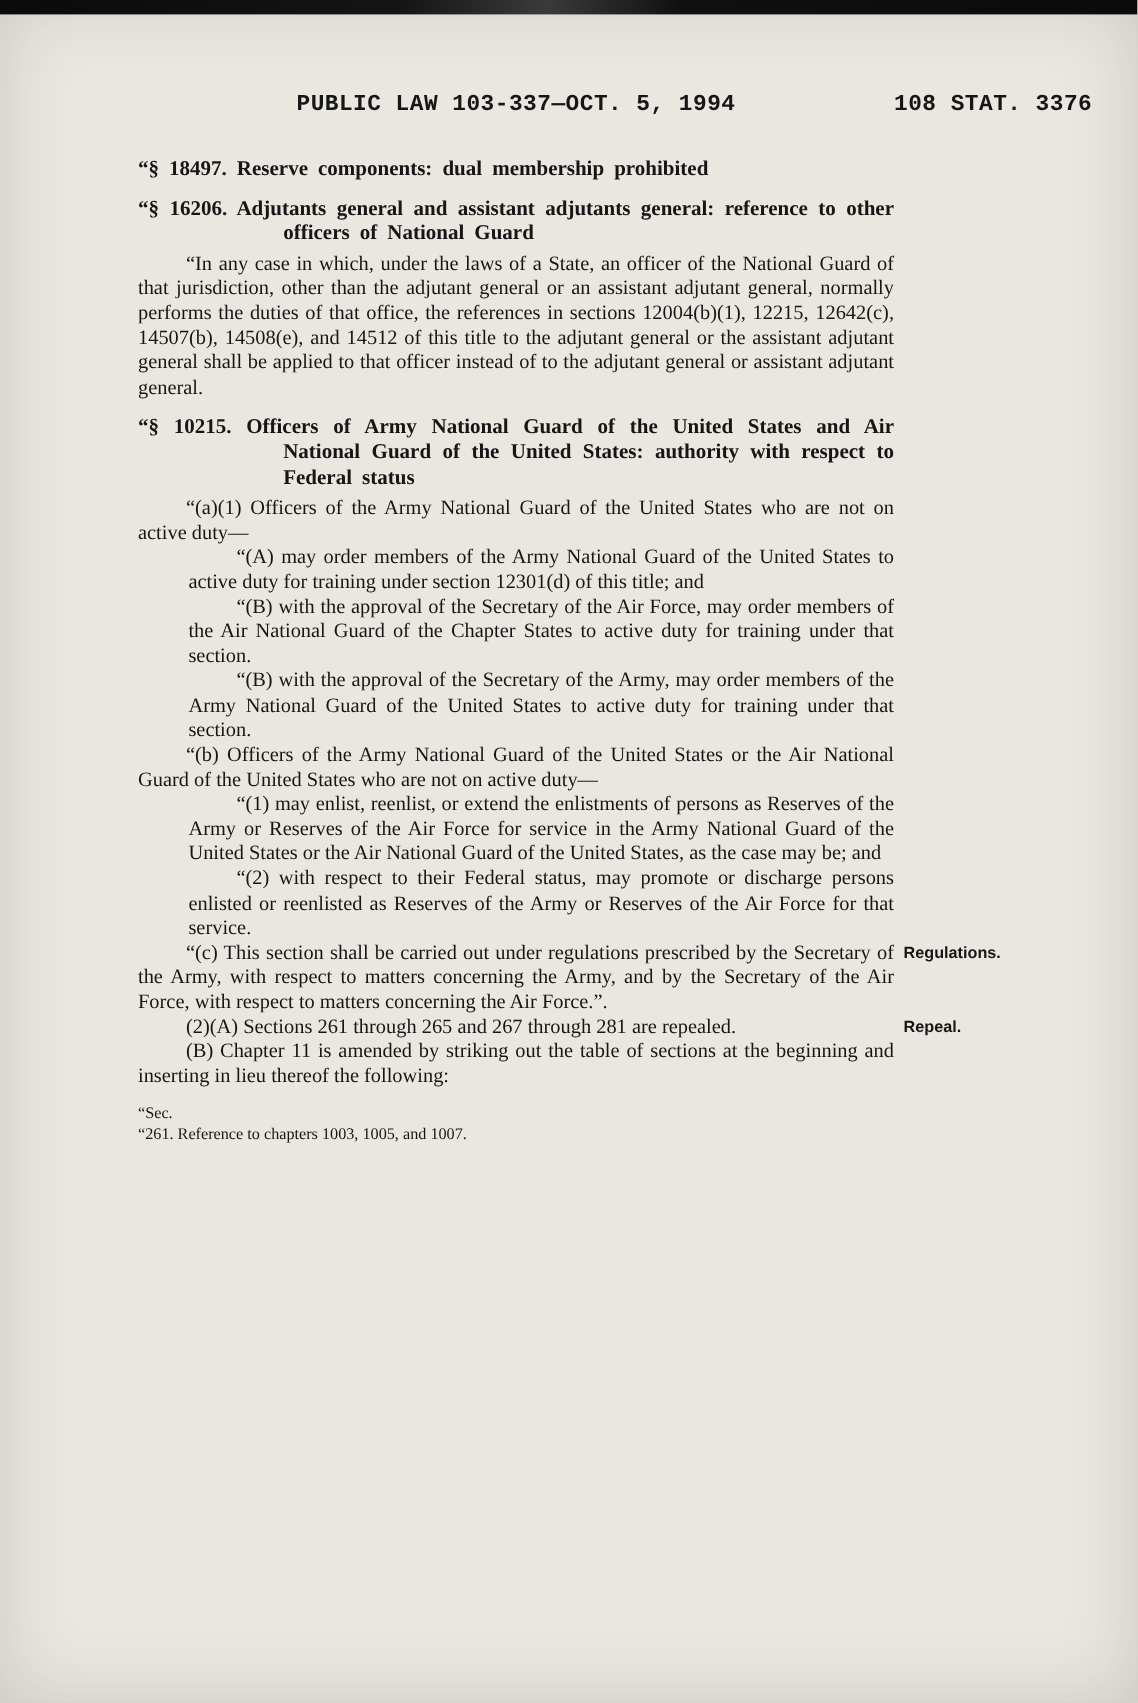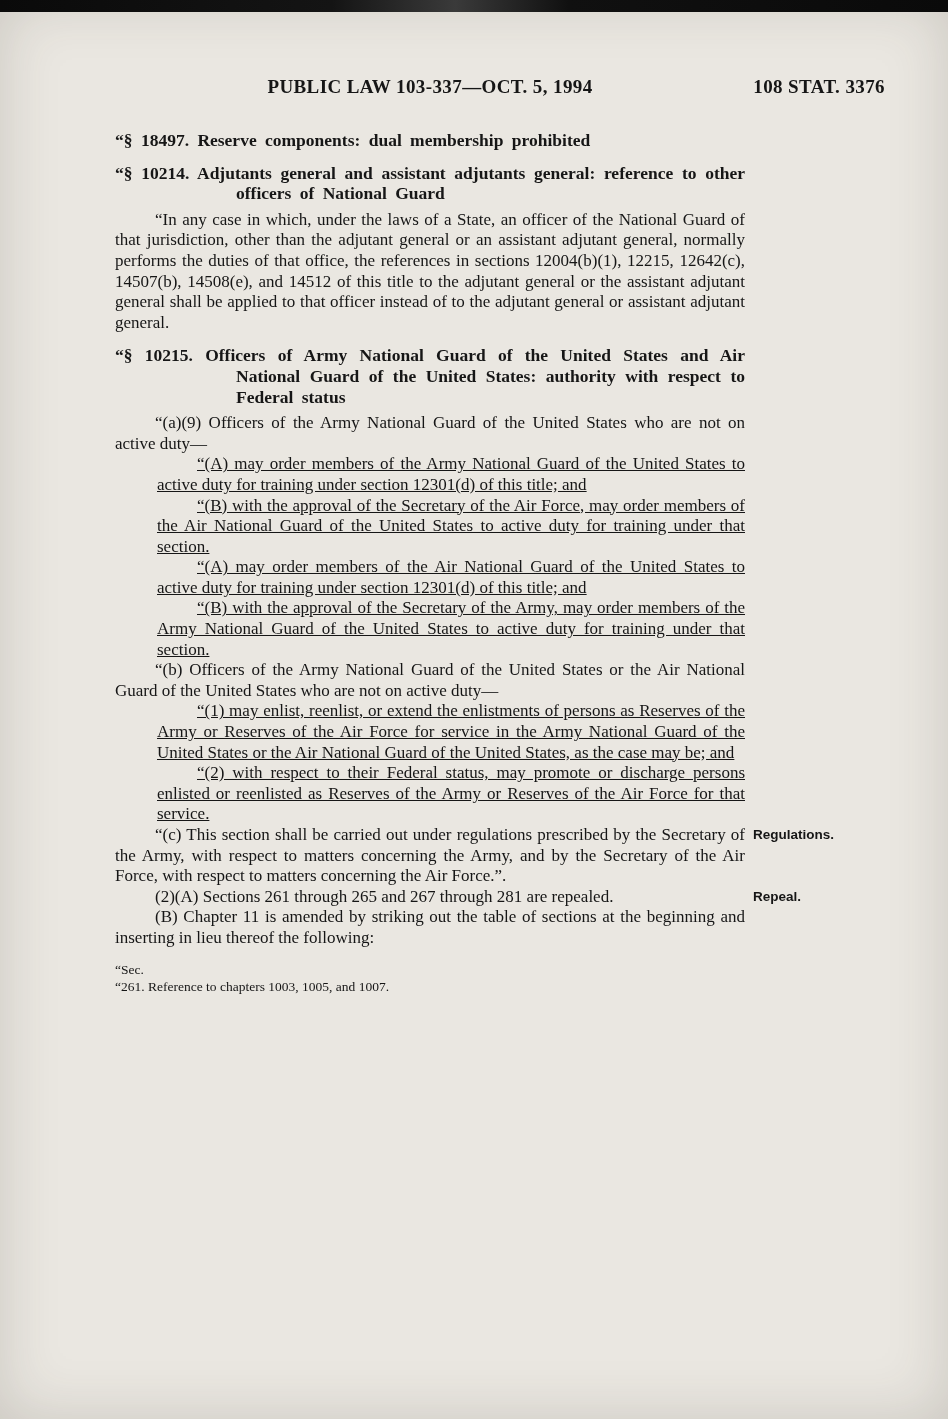--- a/index.html
+++ b/index.html
@@ -27,20 +27,21 @@
   .running-head {
     position: absolute;
     top: 76px;
     left: 115px;
     width: 770px;
     display: flex;
     align-items: baseline;
     font-weight: bold;
     font-size: 19px;
     letter-spacing: 0.4px;
+    font-family: Liberation Mono, monospace;
   }
   .rh-title {
     width: 630px;
     text-align: center;
   }
   .rh-stat {
     width: 140px;
     text-align: right;
     white-space: nowrap;
   }
@@ -62,21 +63,20 @@
     text-indent: -121px;
     text-align: justify;
   }
   .para {
     margin: 0;
     text-indent: 40px;
   }
   .sub {
     margin: 0 0 0 42px;
     text-indent: 40px;
-    text-decoration: underline;
   }
   .rel { position: relative; }
   .margin-note {
     position: absolute;
     top: 2px;
     left: 638px;
     width: 170px;
     font-family: "Liberation Sans", "DejaVu Sans", sans-serif;
     font-weight: bold;
     font-size: 13.5px;
@@ -102,30 +102,29 @@
 
   <div class="running-head">
     <span class="rh-title">PUBLIC LAW 103-337—OCT. 5, 1994</span>
     <span class="rh-stat">108 STAT. 3376</span>
   </div>
 
   <div class="body-col">
 
     <p class="sec-heading">“§ 18497. Reserve components: dual membership prohibited</p>
 
-    <p class="sec-heading">“§ 10214. Adjutants general and assistant adjutants general: reference to other officers of National Guard</p>
+    <p class="sec-heading">“§ 16206. Adjutants general and assistant adjutants general: reference to other officers of National Guard</p>
     <p class="para">“In any case in which, under the laws of a State, an officer of the National Guard of that jurisdiction, other than the adjutant general or an assistant adjutant general, normally performs the duties of that office, the references in sections 12004(b)(1), 12215, 12642(c), 14507(b), 14508(e), and 14512 of this title to the adjutant general or the assistant adjutant general shall be applied to that officer instead of to the adjutant general or assistant adjutant general.</p>
 
     <p class="sec-heading">“§ 10215. Officers of Army National Guard of the United States and Air National Guard of the United States: authority with respect to Federal status</p>
 
-    <p class="para">“(a)(9) Officers of the Army National Guard of the United States who are not on active duty—</p>
+    <p class="para">“(a)(1) Officers of the Army National Guard of the United States who are not on active duty—</p>
     <p class="sub">“(A) may order members of the Army National Guard of the United States to active duty for training under section 12301(d) of this title; and</p>
-    <p class="sub">“(B) with the approval of the Secretary of the Air Force, may order members of the Air National Guard of the United States to active duty for training under that section.</p>
+    <p class="sub">“(B) with the approval of the Secretary of the Air Force, may order members of the Air National Guard of the Chapter States to active duty for training under that section.</p>
 
-    <p class="sub">“(A) may order members of the Air National Guard of the United States to active duty for training under section 12301(d) of this title; and</p>
     <p class="sub">“(B) with the approval of the Secretary of the Army, may order members of the Army National Guard of the United States to active duty for training under that section.</p>
 
     <p class="para">“(b) Officers of the Army National Guard of the United States or the Air National Guard of the United States who are not on active duty—</p>
     <p class="sub">“(1) may enlist, reenlist, or extend the enlistments of persons as Reserves of the Army or Reserves of the Air Force for service in the Army National Guard of the United States or the Air National Guard of the United States, as the case may be; and</p>
     <p class="sub">“(2) with respect to their Federal status, may promote or discharge persons enlisted or reenlisted as Reserves of the Army or Reserves of the Air Force for that service.</p>
 
     <div class="rel">
       <p class="para">“(c) This section shall be carried out under regulations prescribed by the Secretary of the Army, with respect to matters concerning the Army, and by the Secretary of the Air Force, with respect to matters concerning the Air Force.”.</p>
       <span class="margin-note">Regulations.</span>
     </div>

